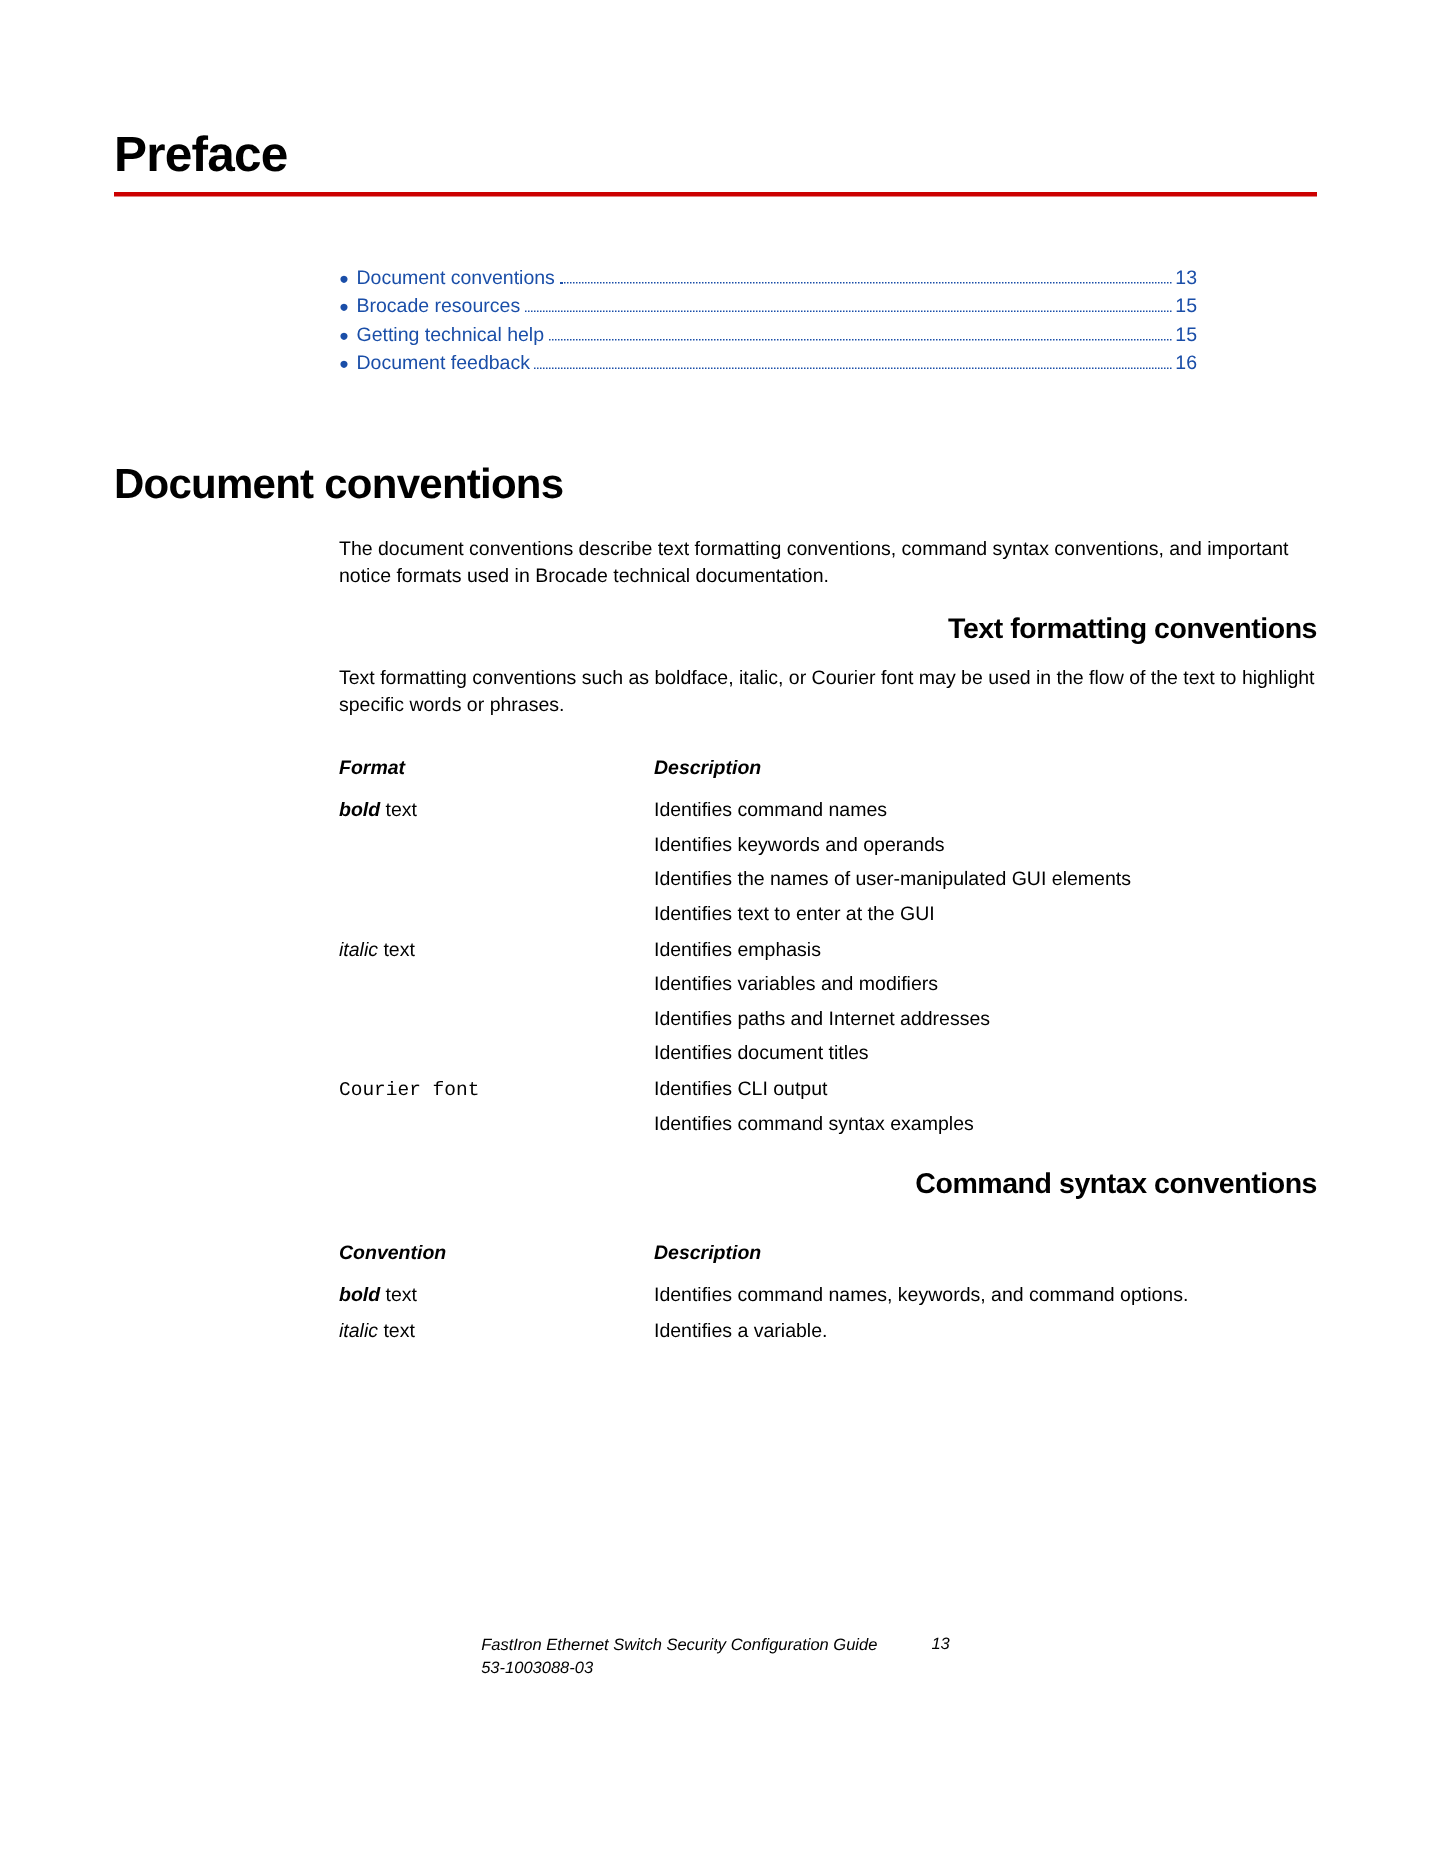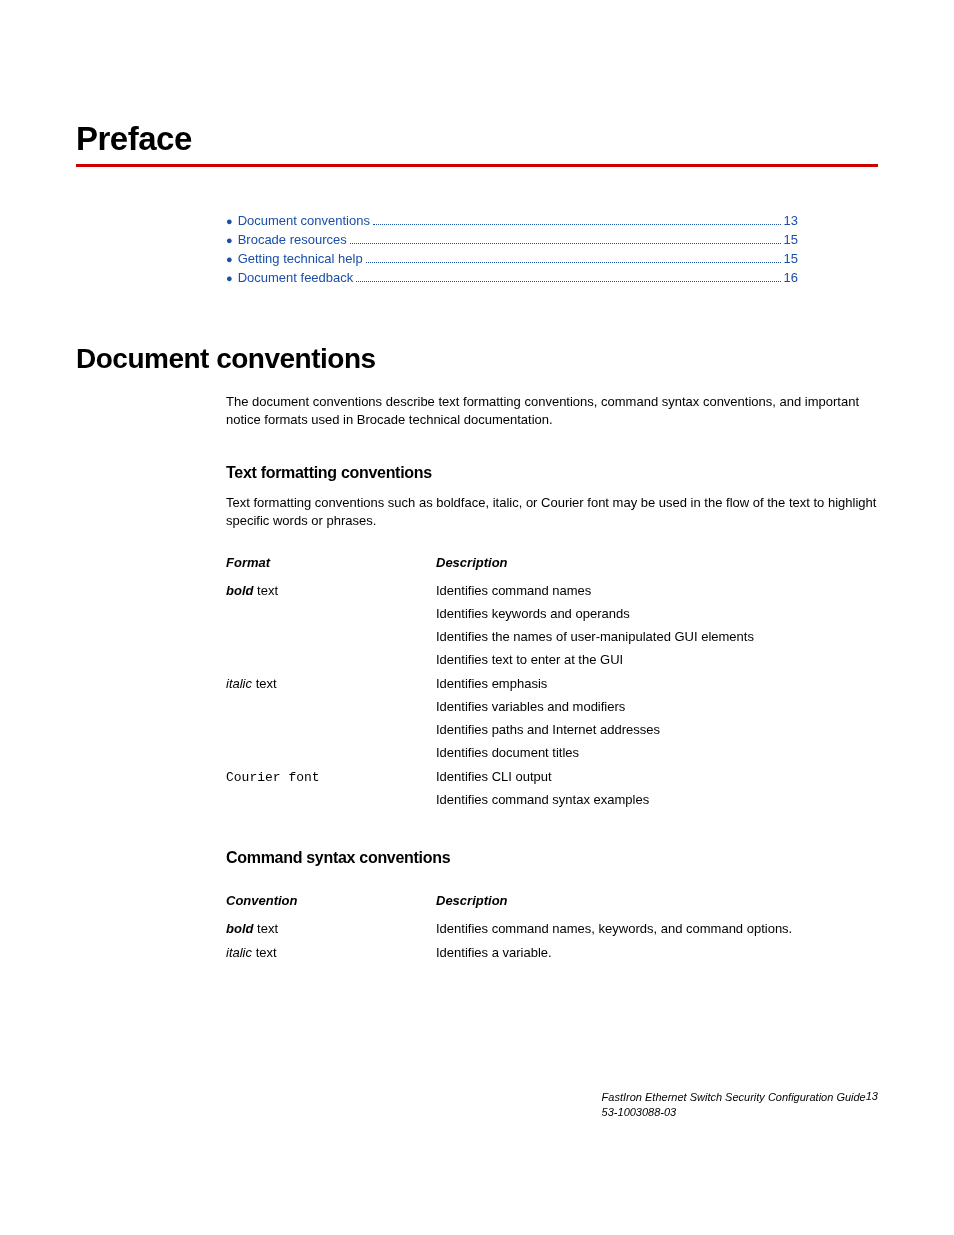--- a/index.html
+++ b/index.html
@@ -4,21 +4,21 @@
 <style>
   body {
     margin: 0;
     padding: 0;
     background: #fff;
     font-family: Arial, Helvetica, sans-serif;
     color: #000;
     width: 954px;
   }
   .page {
-    padding: 120px 76px 40px 76px;
+    padding: 84px 76px 40px 76px;
     position: relative;
     min-height: 1155px;
     box-sizing: border-box;
   }
   h1.preface {
     font-size: 33px;
     font-weight: bold;
     margin: 0 0 6px 0;
     font-family: Arial, Helvetica, sans-serif;
     letter-spacing: -0.5px;
@@ -63,24 +63,25 @@
   }
   .indented {
     margin-left: 150px;
   }
   p.body {
     font-size: 13px;
     line-height: 1.35;
     margin: 0 0 14px 0;
   }
   h3.sub {
-    font-size: 16px;
-    font-weight: bold;
-    margin: 36px 0 12px 0;
+    font-size: 19px;
+    font-weight: bold;
+    margin: 17px 0 12px 0;
     letter-spacing: -0.3px;
+    text-align: right;
   }
   table.conv {
     border-collapse: collapse;
     width: 100%;
     font-size: 13px;
     margin-top: 22px;
   }
   table.conv th {
     text-align: left;
     font-weight: bold;
@@ -100,22 +101,23 @@
   .desc-line { margin-bottom: 8px; }
   .desc-line:last-child { margin-bottom: 0; }
   .footer {
     position: absolute;
     left: 76px;
     right: 76px;
     bottom: 36px;
     font-size: 11px;
     font-style: italic;
     display: flex;
-    justify-content: flex-end;
+    justify-content: center;
     align-items: flex-start;
+    gap: 36px;
   }
   .footer-left { line-height: 1.3; }
 </style>
 </head>
 <body>
 
 <div class="page">
 
   <h1 class="preface">Preface</h1>
   <div class="redrule"></div>

